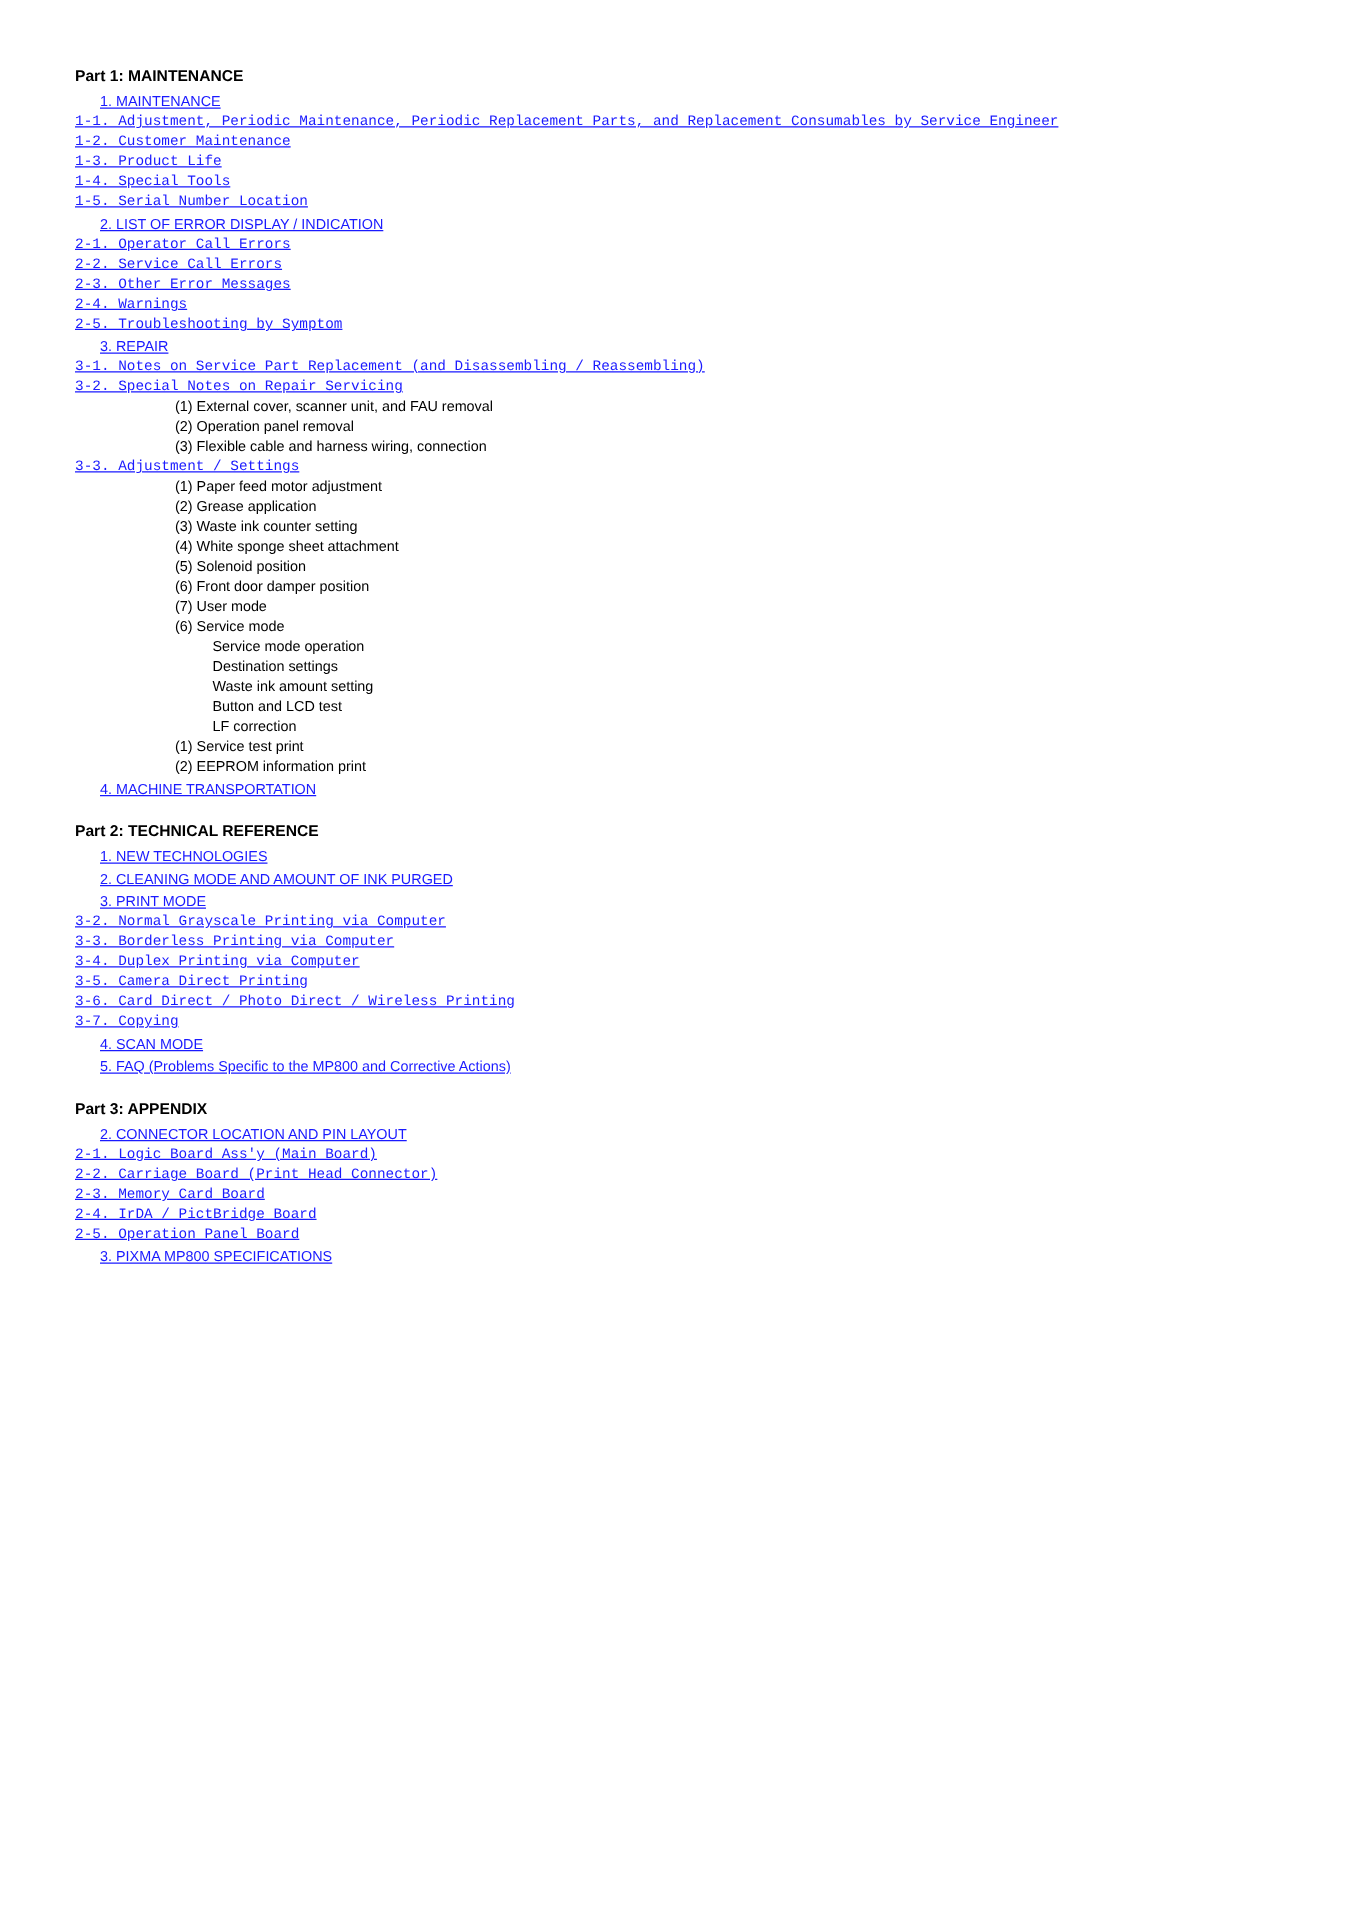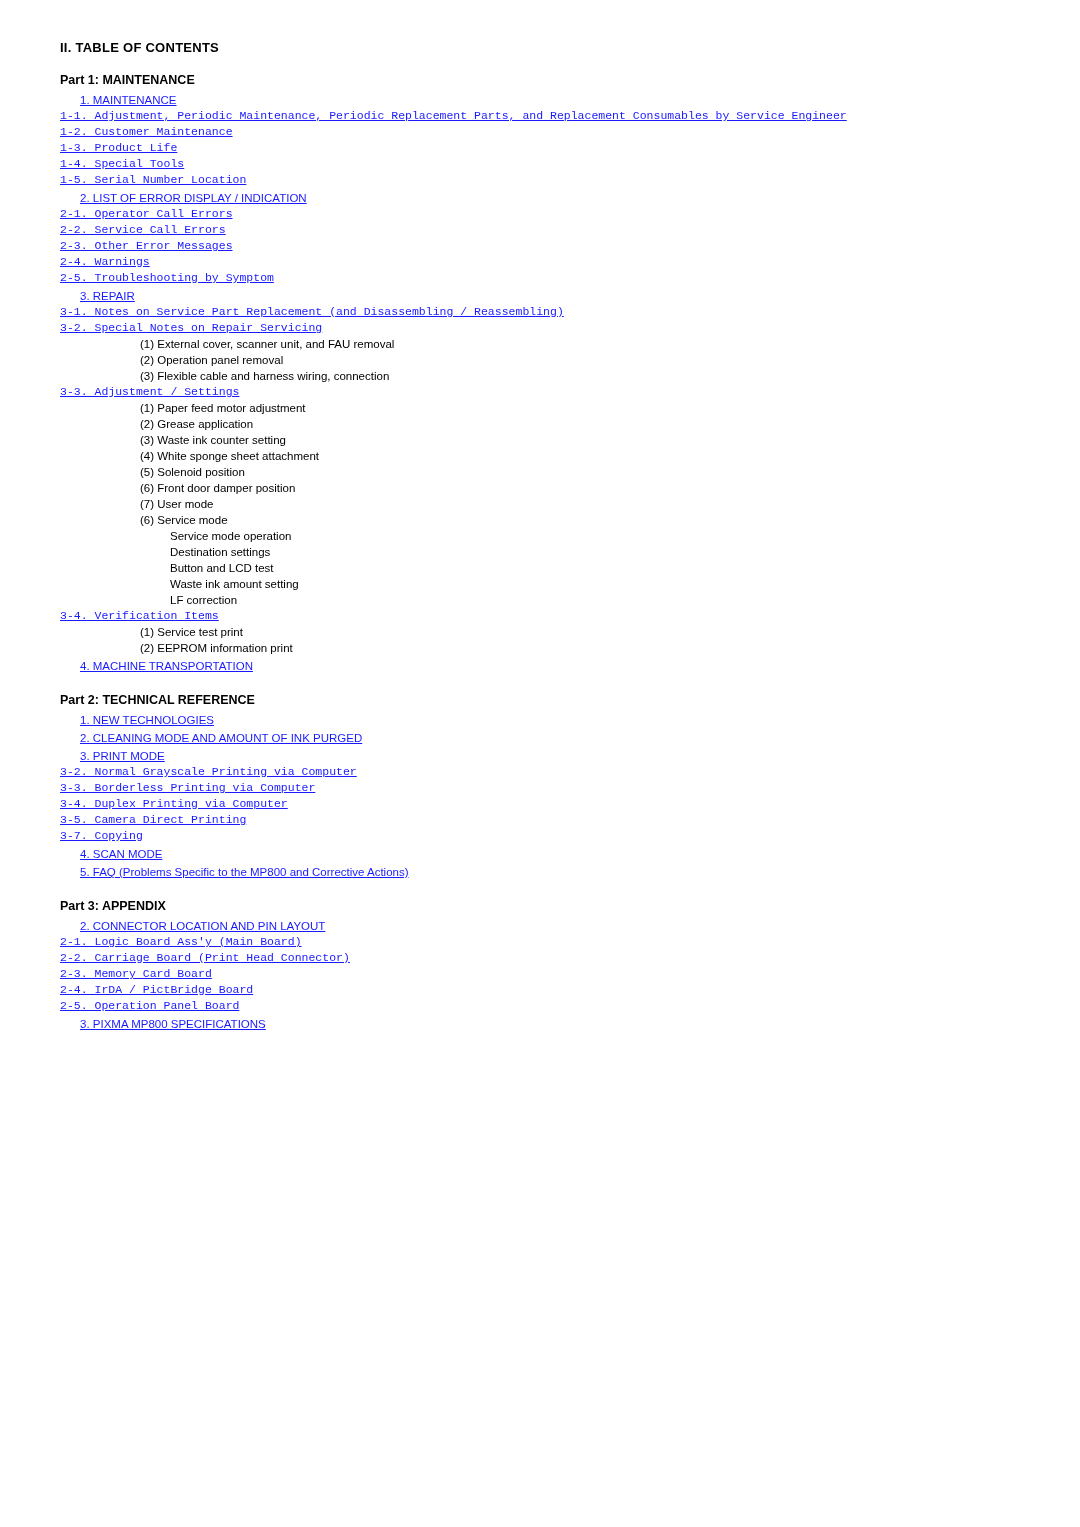--- a/index.html
+++ b/index.html
@@ -59,21 +59,20 @@
       color: #000;
     }
     .part-gap {
       margin-top: 20px;
     }
   </style>
 </head>
 <body>
 
 <div>
-  <h2 class="main-heading">II.  TABLE OF CONTENTS</h2>
   <div id="toc-container">
       <div class="">
         <div class="part-heading">Part 1:  MAINTENANCE</div>
       </div>
       <div class="level-1"><a class="toc-link" href="#">1.  MAINTENANCE</a></div>
       <div class="level-2"><a class="toc-link" href="#">1-1.  Adjustment, Periodic Maintenance, Periodic Replacement Parts, and Replacement Consumables by Service Engineer</a></div>
       <div class="level-2"><a class="toc-link" href="#">1-2.  Customer Maintenance</a></div>
       <div class="level-2"><a class="toc-link" href="#">1-3.  Product Life</a></div>
       <div class="level-2"><a class="toc-link" href="#">1-4.  Special Tools</a></div>
       <div class="level-2"><a class="toc-link" href="#">1-5.  Serial Number Location</a></div>
@@ -93,37 +92,37 @@
       <div class="level-3"><span class="toc-text">(1)  Paper feed motor adjustment</span></div>
       <div class="level-3"><span class="toc-text">(2)  Grease application</span></div>
       <div class="level-3"><span class="toc-text">(3)  Waste ink counter setting</span></div>
       <div class="level-3"><span class="toc-text">(4)  White sponge sheet attachment</span></div>
       <div class="level-3"><span class="toc-text">(5)  Solenoid position</span></div>
       <div class="level-3"><span class="toc-text">(6)  Front door damper position</span></div>
       <div class="level-3"><span class="toc-text">(7)  User mode</span></div>
       <div class="level-3"><span class="toc-text">(6)  Service mode</span></div>
       <div class="level-4"><span class="toc-text">Service mode operation</span></div>
       <div class="level-4"><span class="toc-text">Destination settings</span></div>
+      <div class="level-4"><span class="toc-text">Waste ink amount setting</span></div>
       <div class="level-4"><span class="toc-text">Button and LCD test</span></div>
-      <div class="level-4"><span class="toc-text">Waste ink amount setting</span></div>
       <div class="level-4"><span class="toc-text">LF correction</span></div>
-      <div class="level-2"><a class="toc-link" href="#">3-4.  Verification Items</a></div>
       <div class="level-3"><span class="toc-text">(1)  Service test print</span></div>
       <div class="level-3"><span class="toc-text">(2)  EEPROM information print</span></div>
       <div class="level-1"><a class="toc-link" href="#">4.  MACHINE TRANSPORTATION</a></div>
       <div class="part-gap">
         <div class="part-heading">Part 2:  TECHNICAL REFERENCE</div>
       </div>
       <div class="level-1"><a class="toc-link" href="#">1.  NEW TECHNOLOGIES</a></div>
       <div class="level-1"><a class="toc-link" href="#">2.  CLEANING MODE AND AMOUNT OF INK PURGED</a></div>
       <div class="level-1"><a class="toc-link" href="#">3.  PRINT MODE</a></div>
       <div class="level-2"><a class="toc-link" href="#">3-2.  Normal Grayscale Printing via Computer</a></div>
       <div class="level-2"><a class="toc-link" href="#">3-3.  Borderless Printing via Computer</a></div>
       <div class="level-2"><a class="toc-link" href="#">3-4.  Duplex Printing via Computer</a></div>
       <div class="level-2"><a class="toc-link" href="#">3-5.  Camera Direct Printing</a></div>
+      <div class="level-2"><a class="toc-link" href="#">3-6.  Card Direct / Photo Direct / Wireless Printing</a></div>
       <div class="level-2"><a class="toc-link" href="#">3-7.  Copying</a></div>
       <div class="level-1"><a class="toc-link" href="#">4.  SCAN MODE</a></div>
       <div class="level-1"><a class="toc-link" href="#">5.  FAQ (Problems Specific to the MP800 and Corrective Actions)</a></div>
       <div class="part-gap">
         <div class="part-heading">Part 3:  APPENDIX</div>
       </div>
       <div class="level-1"><a class="toc-link" href="#">2.  CONNECTOR LOCATION AND PIN LAYOUT</a></div>
       <div class="level-2"><a class="toc-link" href="#">2-1.  Logic Board Ass'y (Main Board)</a></div>
       <div class="level-2"><a class="toc-link" href="#">2-2.  Carriage Board (Print Head Connector)</a></div>
       <div class="level-2"><a class="toc-link" href="#">2-3.  Memory Card Board</a></div>

